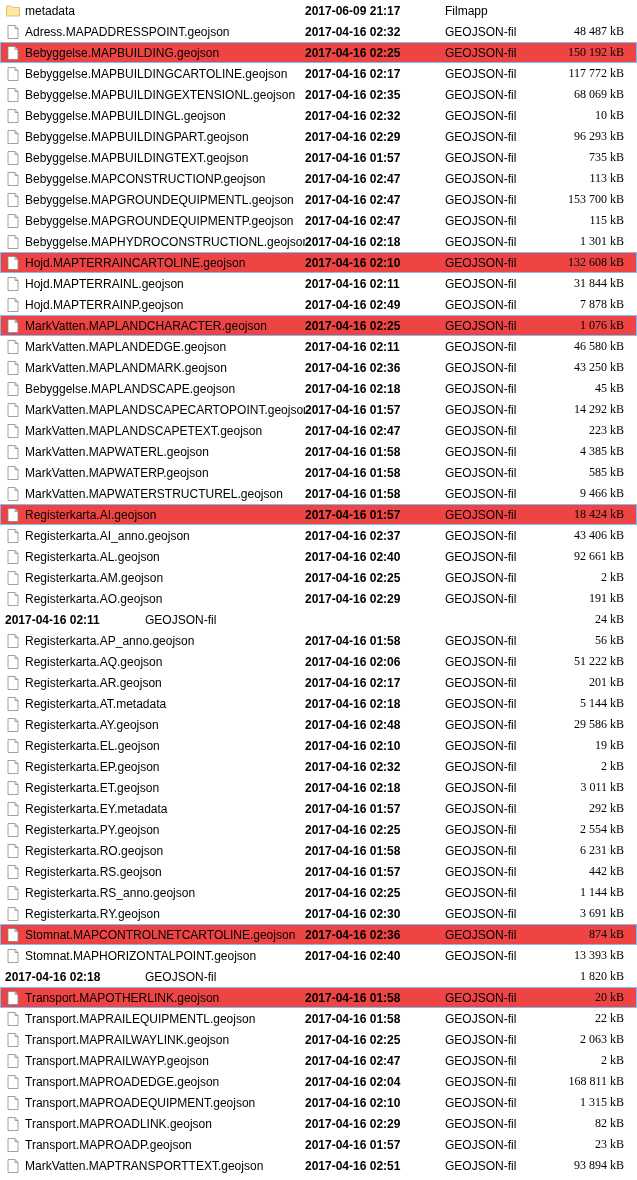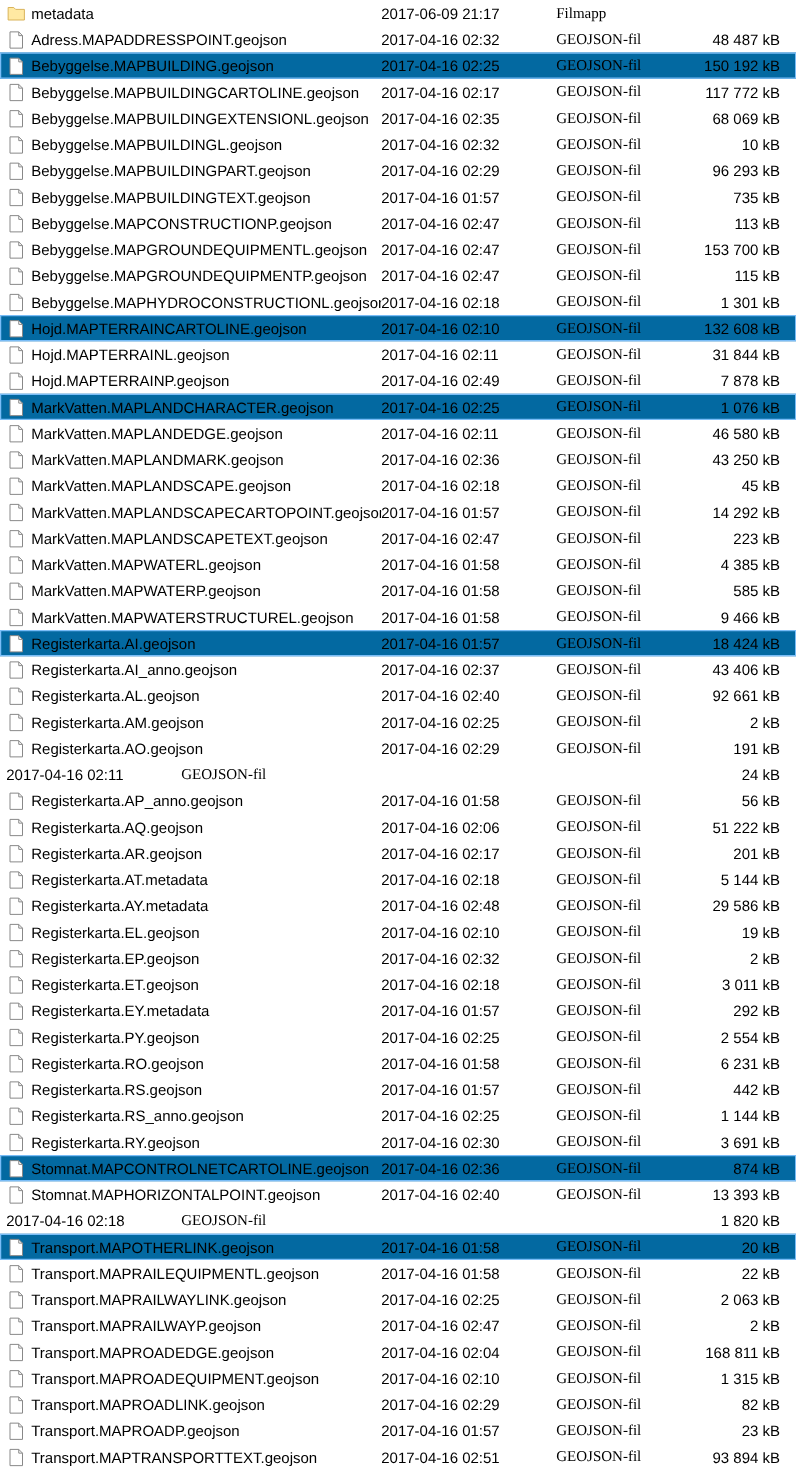--- a/index.html
+++ b/index.html
@@ -15,21 +15,21 @@
   }
   .row {
     display: flex;
     align-items: center;
     height: 21px;
     padding: 0 4px;
     border: 1px solid transparent;
     cursor: default;
   }
   .row.selected {
-    background: #0369a1;
+    background: #ef4444;
     border: 1px solid #7abdf7;
   }
   .icon {
     width: 16px;
     height: 16px;
     margin-right: 4px;
     flex-shrink: 0;
     display: inline-flex;
     align-items: center;
     justify-content: center;
@@ -38,33 +38,34 @@
     flex: 0 0 300px;
     white-space: nowrap;
     overflow: hidden;
     display: flex;
     align-items: center;
   }
   .col-date {
     flex: 0 0 140px;
     white-space: nowrap;
     color: #000;
+    font-weight: bold;
   }
   .col-type {
     flex: 0 0 100px;
     white-space: nowrap;
     color: #000;
-    font-family: Liberation Serif, serif;
   }
   .col-size {
     flex: 1;
     text-align: right;
     white-space: nowrap;
     padding-right: 8px;
     color: #000;
+    font-family: Liberation Serif, serif;
   }
 </style>
 </head>
 <body>
 
 <div class="file-list" id="file-list">
     <div class="row">
       <div class="col-name">
         <span class="icon">
           <svg width="16" height="16" viewBox="0 0 16 16">
@@ -316,21 +317,21 @@
       <div class="col-size">43 250 kB</div>
     </div>
     <div class="row">
       <div class="col-name">
         <span class="icon">
           <svg width="16" height="16" viewBox="0 0 16 16">
             <path d="M3 1.5 L10 1.5 L13 4.5 L13 14.5 L3 14.5 Z" fill="#ffffff" stroke="#888" stroke-width="0.8"></path>
             <path d="M10 1.5 L10 4.5 L13 4.5" fill="none" stroke="#888" stroke-width="0.8"></path>
           </svg>
         </span>
-        <span>MarkVatten.MAPLANDSCAPE.geojson</span>
+        <span>Bebyggelse.MAPLANDSCAPE.geojson</span>
       </div>
       <div class="col-date">2017-04-16 02:18</div>
       <div class="col-type">GEOJSON-fil</div>
       <div class="col-size">45 kB</div>
     </div>
     <div class="row">
       <div class="col-name">
         <span class="icon">
           <svg width="16" height="16" viewBox="0 0 16 16">
             <path d="M3 1.5 L10 1.5 L13 4.5 L13 14.5 L3 14.5 Z" fill="#ffffff" stroke="#888" stroke-width="0.8"></path>
@@ -531,21 +532,21 @@
       <div class="col-size">5 144 kB</div>
     </div>
     <div class="row">
       <div class="col-name">
         <span class="icon">
           <svg width="16" height="16" viewBox="0 0 16 16">
             <path d="M3 1.5 L10 1.5 L13 4.5 L13 14.5 L3 14.5 Z" fill="#ffffff" stroke="#888" stroke-width="0.8"></path>
             <path d="M10 1.5 L10 4.5 L13 4.5" fill="none" stroke="#888" stroke-width="0.8"></path>
           </svg>
         </span>
-        <span>Registerkarta.AY.metadata</span>
+        <span>Registerkarta.AY.geojson</span>
       </div>
       <div class="col-date">2017-04-16 02:48</div>
       <div class="col-type">GEOJSON-fil</div>
       <div class="col-size">29 586 kB</div>
     </div>
     <div class="row">
       <div class="col-name">
         <span class="icon">
           <svg width="16" height="16" viewBox="0 0 16 16">
             <path d="M3 1.5 L10 1.5 L13 4.5 L13 14.5 L3 14.5 Z" fill="#ffffff" stroke="#888" stroke-width="0.8"></path>
@@ -816,19 +817,19 @@
       <div class="col-size">23 kB</div>
     </div>
     <div class="row">
       <div class="col-name">
         <span class="icon">
           <svg width="16" height="16" viewBox="0 0 16 16">
             <path d="M3 1.5 L10 1.5 L13 4.5 L13 14.5 L3 14.5 Z" fill="#ffffff" stroke="#888" stroke-width="0.8"></path>
             <path d="M10 1.5 L10 4.5 L13 4.5" fill="none" stroke="#888" stroke-width="0.8"></path>
           </svg>
         </span>
-        <span>Transport.MAPTRANSPORTTEXT.geojson</span>
+        <span>MarkVatten.MAPTRANSPORTTEXT.geojson</span>
       </div>
       <div class="col-date">2017-04-16 02:51</div>
       <div class="col-type">GEOJSON-fil</div>
       <div class="col-size">93 894 kB</div>
     </div>
   </div>
 
 </body></html>

